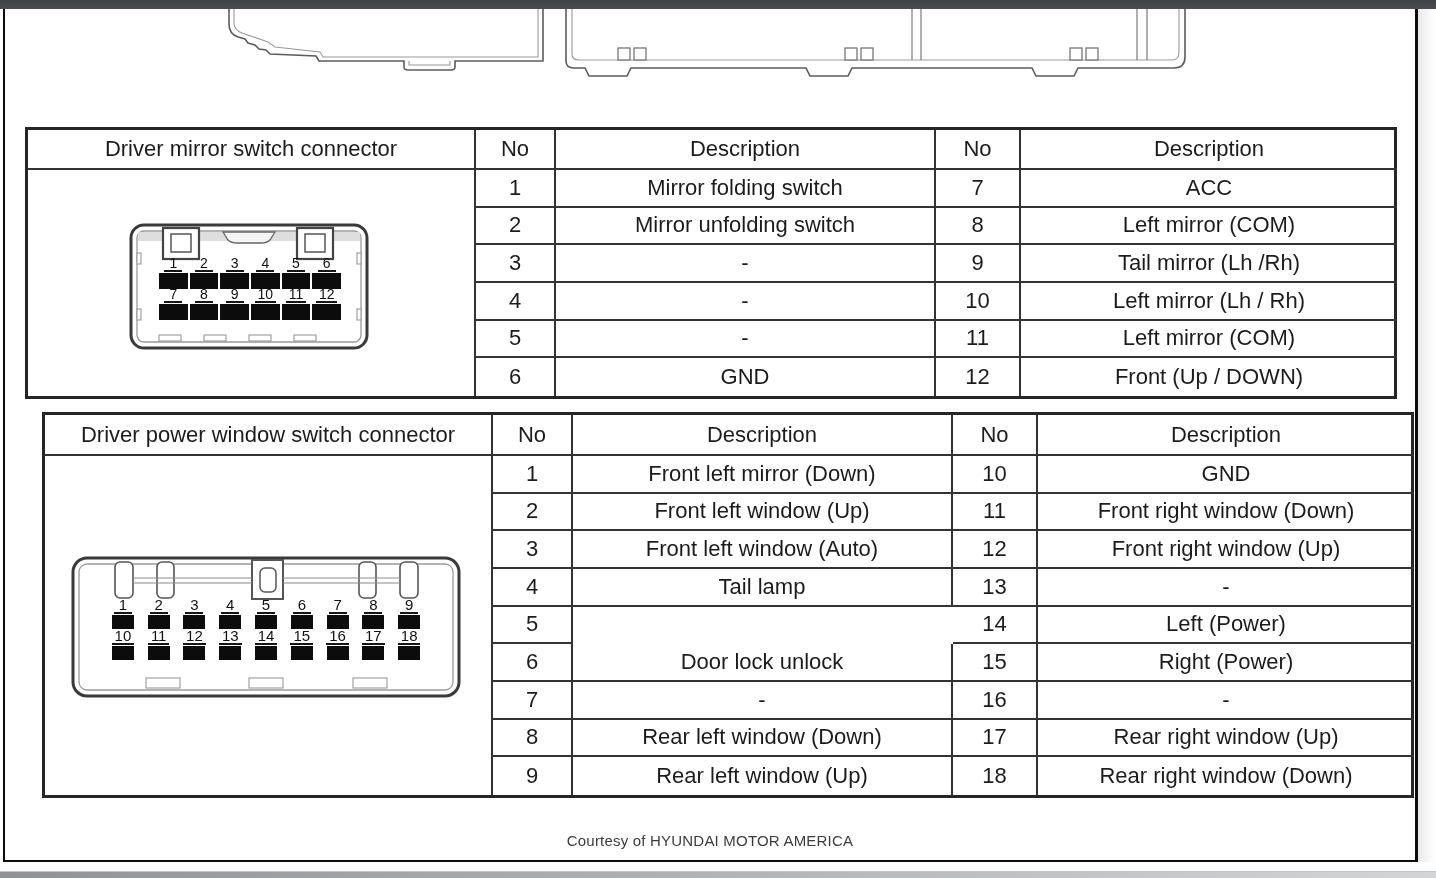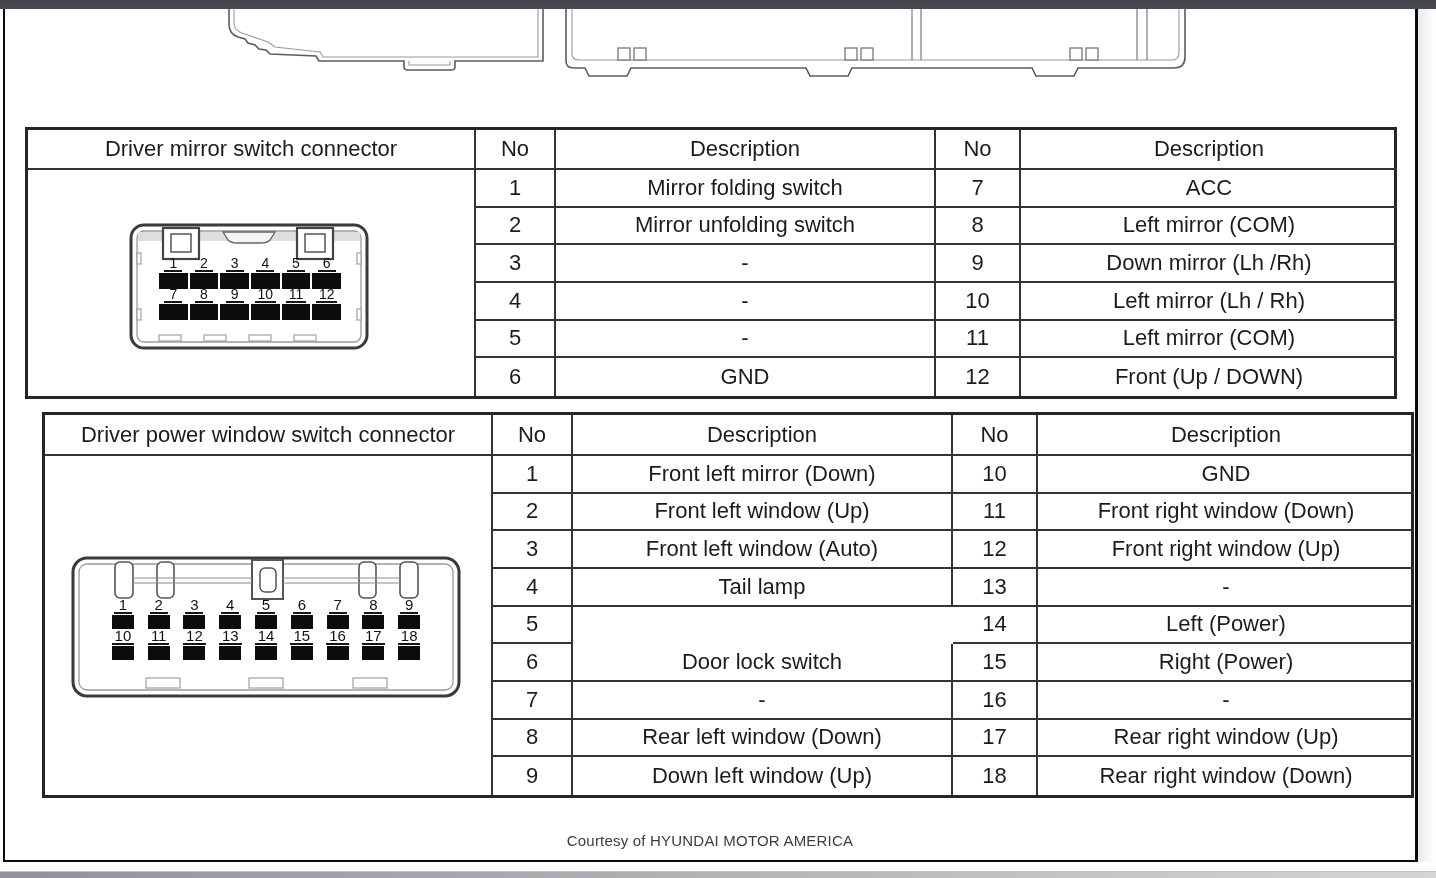--- a/index.html
+++ b/index.html
@@ -181,21 +181,21 @@
     <div class="cell lastcol" style="grid-area:2/5">ACC</div>
 
     <div class="cell" style="grid-area:3/2">2</div>
     <div class="cell" style="grid-area:3/3">Mirror unfolding switch</div>
     <div class="cell" style="grid-area:3/4">8</div>
     <div class="cell lastcol" style="grid-area:3/5">Left mirror (COM)</div>
 
     <div class="cell" style="grid-area:4/2">3</div>
     <div class="cell" style="grid-area:4/3">-</div>
     <div class="cell" style="grid-area:4/4">9</div>
-    <div class="cell lastcol" style="grid-area:4/5">Down mirror (Lh /Rh)</div>
+    <div class="cell lastcol" style="grid-area:4/5">Tail mirror (Lh /Rh)</div>
 
     <div class="cell" style="grid-area:5/2">4</div>
     <div class="cell" style="grid-area:5/3">-</div>
     <div class="cell" style="grid-area:5/4">10</div>
     <div class="cell lastcol" style="grid-area:5/5">Left mirror (Lh / Rh)</div>
 
     <div class="cell" style="grid-area:6/2">5</div>
     <div class="cell" style="grid-area:6/3">-</div>
     <div class="cell" style="grid-area:6/4">11</div>
     <div class="cell lastcol" style="grid-area:6/5">Left mirror (COM)</div>
@@ -335,34 +335,34 @@
     <div class="cell" style="grid-area:5/2">4</div>
     <div class="cell" style="grid-area:5/3">Tail lamp</div>
     <div class="cell" style="grid-area:5/4">13</div>
     <div class="cell lastcol" style="grid-area:5/5">-</div>
 
     <div class="cell" style="grid-area:6/2">5</div>
     <div class="cell" style="grid-area:6/4">14</div>
     <div class="cell lastcol" style="grid-area:6/5">Left (Power)</div>
 
     <div class="cell" style="grid-area:7/2">6</div>
-    <div class="cell" style="grid-area:7/3">Door lock switch</div>
+    <div class="cell" style="grid-area:7/3">Door lock unlock</div>
     <div class="cell" style="grid-area:7/4">15</div>
     <div class="cell lastcol" style="grid-area:7/5">Right (Power)</div>
 
     <div class="cell" style="grid-area:8/2">7</div>
     <div class="cell" style="grid-area:8/3">-</div>
     <div class="cell" style="grid-area:8/4">16</div>
     <div class="cell lastcol" style="grid-area:8/5">-</div>
 
     <div class="cell" style="grid-area:9/2">8</div>
     <div class="cell" style="grid-area:9/3">Rear left window (Down)</div>
     <div class="cell" style="grid-area:9/4">17</div>
     <div class="cell lastcol" style="grid-area:9/5">Rear right window (Up)</div>
 
     <div class="cell lastrow" style="grid-area:10/2">9</div>
-    <div class="cell lastrow" style="grid-area:10/3">Down left window (Up)</div>
+    <div class="cell lastrow" style="grid-area:10/3">Rear left window (Up)</div>
     <div class="cell lastrow" style="grid-area:10/4">18</div>
     <div class="cell lastcol lastrow" style="grid-area:10/5">Rear right window (Down)</div>
   </div>
 
   <div class="caption">Courtesy of HYUNDAI MOTOR AMERICA</div>
 </div>
 
 </body></html>

